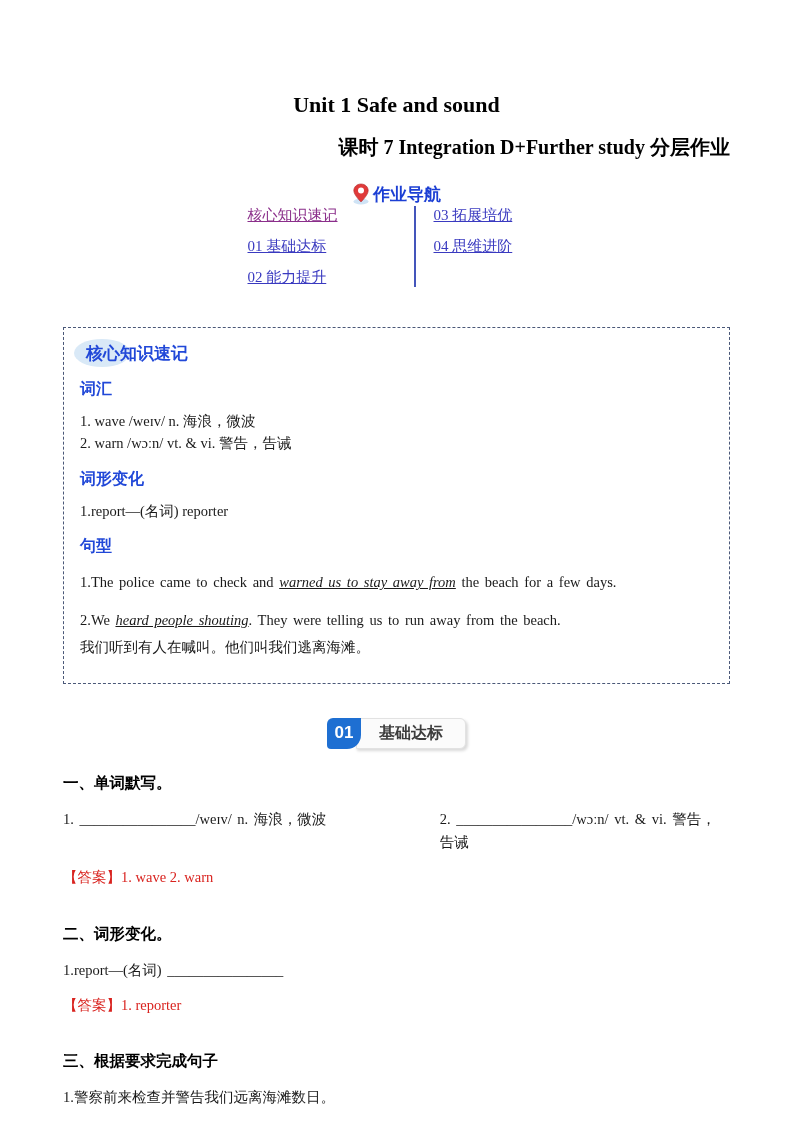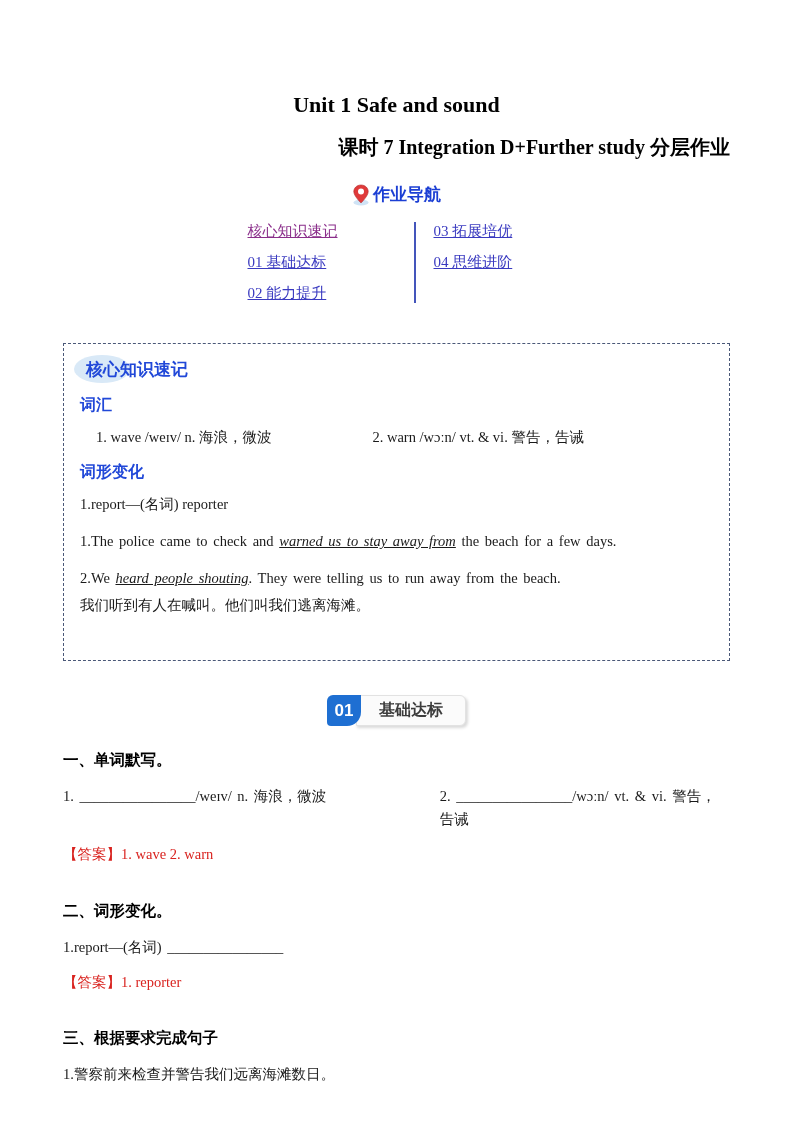--- a/index.html
+++ b/index.html
@@ -13,23 +13,23 @@
   
   .doc-title {
     margin: 0 0 16px; text-align: center;
     font-size: 22px; font-weight: bold; color: #000;
   }
   .doc-subtitle {
     margin: 0 0 22px; text-align: right;
     font-size: 20px; font-weight: bold; color: #000000;
   }
   .nav-header {
-    display: flex; justify-content: center; align-items: center; gap: 3px;
+    display: flex; justify-content: center; align-items: flex-start; gap: 3px;
     font-family: "Liberation Sans", sans-serif; font-weight: bold;
-    font-size: 17px; color: #1c3fd4; margin-bottom: 16px;
+    font-size: 17px; color: #1c3fd4; 
   }
   .pin-wrap { display: inline-flex; width: 18px; height: 22px; }
   
   .nav-table { display: flex; justify-content: center; margin-bottom: 40px; }
   .nav-col { display: flex; flex-direction: column; gap: 12px; }
   .nav-col.left  { width: 166px; }
   .nav-col.right { width: 130px; padding-left: 18px; }
   .nav-divider { width: 2px; background: #4455bb; margin: 0; }
   .nav-link {
     font-size: 15px; line-height: 19px; text-decoration: underline;
@@ -48,21 +48,21 @@
   }
   .kb-blob {
     position: absolute; left: -6px; top: -3px; width: 56px; height: 28px;
     background: #d9e9f7; border-radius: 50%; z-index: 0;
   }
   .kb-title-text { position: relative; z-index: 1; }
   .kb-sub {
     font-family: "Liberation Sans", sans-serif; font-weight: bold;
     font-size: 16px; color: #2148d8; margin: 14px 0 10px;
   }
-  .kb-row { display: flex; line-height: 1.55; margin: 10px 16px; }
+  .kb-row { display: flex; line-height: 1.55; margin: 10px 0; flex-direction: column; }
   .kb-row .c1 { width: 46%; }
   .kb-row .c2 { flex: 1; }
   .kb-text { margin: 10px 0; line-height: 1.55; }
   .sent { margin: 14px 0 4px; line-height: 1.6; word-spacing: 2px; }
   .sent .u { font-style: italic; text-decoration: underline; text-align: right; }
   .trans { margin: 2px 0 12px; line-height: 1.6; }
   
   .badge { display: flex; justify-content: center; align-items: stretch; margin: 0 0 24px; }
   .badge-num {
     background: #1e6fd2; color: #fff; width: 34px; height: 31px;
@@ -131,20 +131,21 @@
 
     <div class="kb-sub">词汇</div>
     <div class="kb-row">
       <span class="c1">1. wave /weɪv/ n. 海浪，微波</span>
       <span class="c2">2. warn /wɔːn/ vt. &amp; vi. 警告，告诫</span>
     </div>
 
     <div class="kb-sub">词形变化</div>
     <p class="kb-text">1.report—(名词) reporter</p>
 
+    <div class="kb-sub">句型</div>
     <p class="sent"><span>1.The police came to check and </span><em class="u">warned us to stay away from</em><span> the beach for a few days.</span></p>
     <p class="sent"><span>2.We </span><em class="u">heard people shouting</em><span>. They were telling us to run away from the beach.</span></p>
     <p class="trans">我们听到有人在喊叫。他们叫我们逃离海滩。</p>
   </div>
 
   <div class="badge">
     <span class="badge-num">01</span>
     <span class="badge-label">基础达标</span>
   </div>
 

